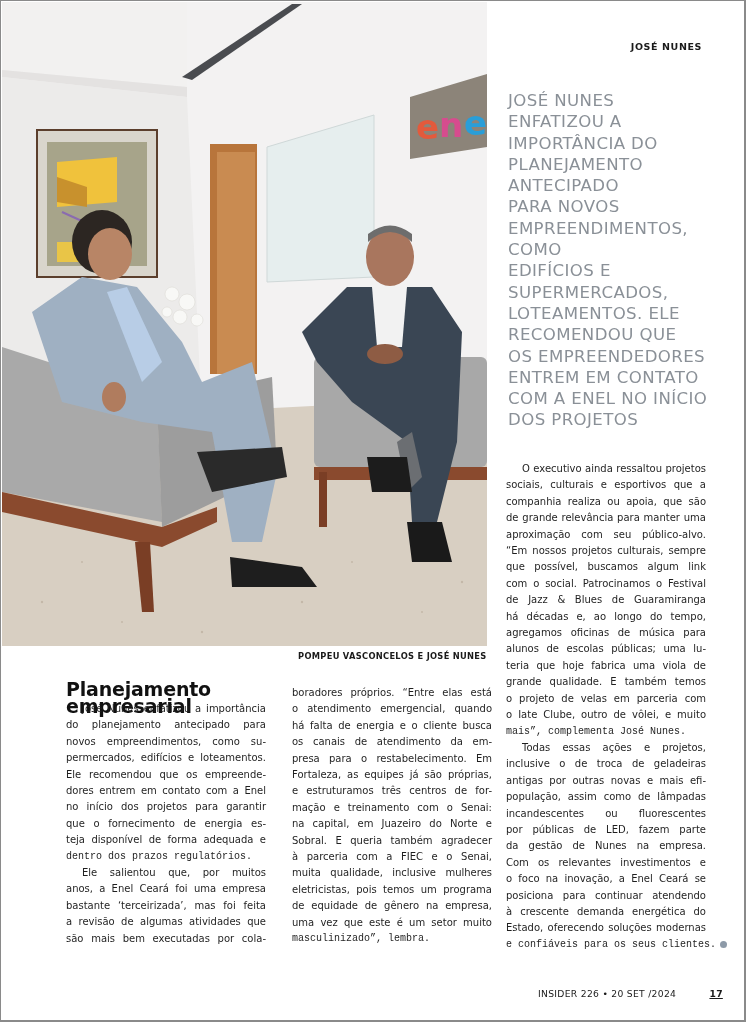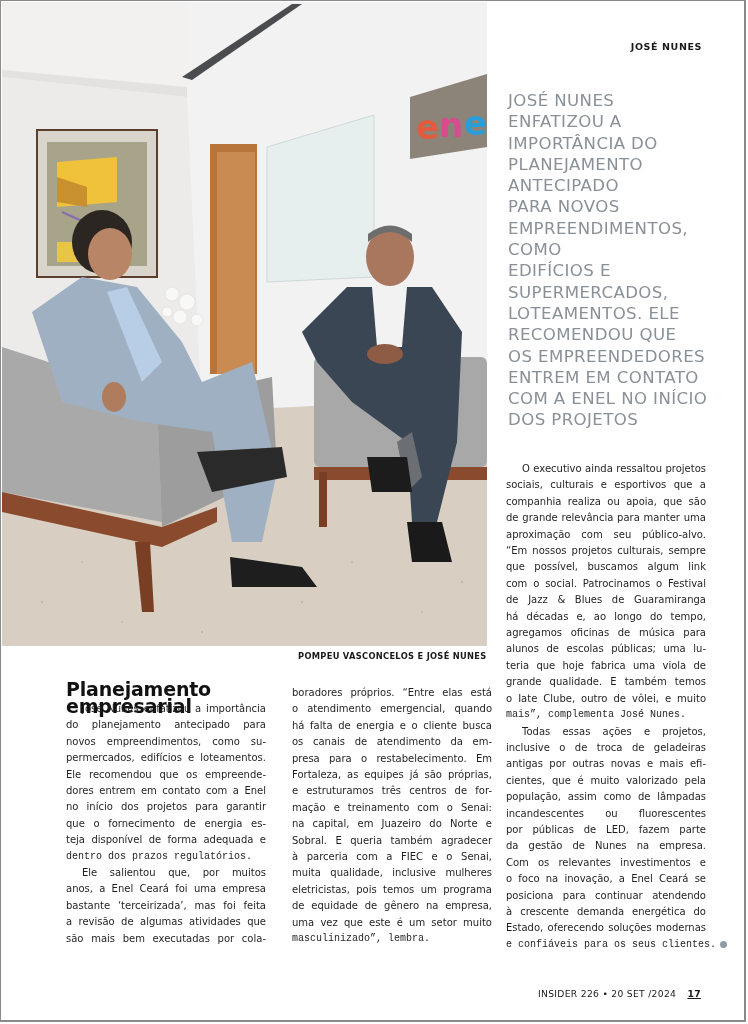--- a/index.html
+++ b/index.html
@@ -14,21 +14,21 @@
   .col { position:absolute; font-size:10px; line-height:16.4px; color:#1f1f1f; }
   .col .ln { white-space:nowrap; text-align:justify; text-align-last:justify; }
   .col .ln.last { text-align-last:left;font-family:Liberation Mono, monospace; }
   .col .ln.indent { padding-left:16px; }
   .col1 { left:65px; top:700px; width:200px; }
   .col2 { left:291px; top:684px; width:200px; }
   .col3 { left:505px; top:460px; width:200px; }
   .heading { position:absolute; left:65px; top:680px; font-size:19px; line-height:17px; font-weight:bold; color:#111; letter-spacing:-0.2px; }
   .footer { position:absolute; left:537px; top:987px; font-size:9.2px; color:#1a1a1a; letter-spacing:0.3px; white-space:nowrap; }
   .footer b { font-weight:normal; }
-  .footer .pg { font-weight:bold; margin-left:8px;text-decoration:underline; }
+  .footer .pg { font-weight:bold; margin-left:30px;text-decoration:underline; }
   .endmark { display:inline-block; width:7px; height:7px; border-radius:50%; background:#8d9aa8; margin-left:4px; vertical-align:middle; }
 </style>
 </head>
 <body>
 
 <div class="page">
 
   <div class="photo">
     <svg width="485" height="644" viewBox="0 0 485 644" xmlns="http://www.w3.org/2000/svg">
 
@@ -189,26 +189,26 @@
     <div class="ln">aproximação com seu público-alvo.</div>
     <div class="ln">“Em nossos projetos culturais, sempre</div>
     <div class="ln">que possível, buscamos algum link</div>
     <div class="ln">com o social. Patrocinamos o Festival</div>
     <div class="ln">de Jazz &amp; Blues de Guaramiranga</div>
     <div class="ln">há décadas e, ao longo do tempo,</div>
     <div class="ln">agregamos oficinas de música para</div>
     <div class="ln">alunos de escolas públicas; uma lu-</div>
     <div class="ln">teria que hoje fabrica uma viola de</div>
     <div class="ln">grande qualidade. E também temos</div>
+    <div class="ln">o projeto de velas em parceria com</div>
     <div class="ln">o Iate Clube, outro de vôlei, e muito</div>
     <div class="ln last">mais”, complementa José Nunes.</div>
     <div class="ln indent">Todas essas ações e projetos,</div>
     <div class="ln">inclusive o de troca de geladeiras</div>
     <div class="ln">antigas por outras novas e mais efi-</div>
-    <div class="ln">cientes, que é muito valorizado pela</div>
     <div class="ln">população, assim como de lâmpadas</div>
     <div class="ln">incandescentes ou fluorescentes</div>
     <div class="ln">por públicas de LED, fazem parte</div>
     <div class="ln">da gestão de Nunes na empresa.</div>
     <div class="ln">Com os relevantes investimentos e</div>
     <div class="ln">o foco na inovação, a Enel Ceará se</div>
     <div class="ln">posiciona para continuar atendendo</div>
     <div class="ln">à crescente demanda energética do</div>
     <div class="ln">Estado, oferecendo soluções modernas</div>
     <div class="ln last"><span>e confiáveis para os seus clientes.</span><span class="endmark"></span></div>

